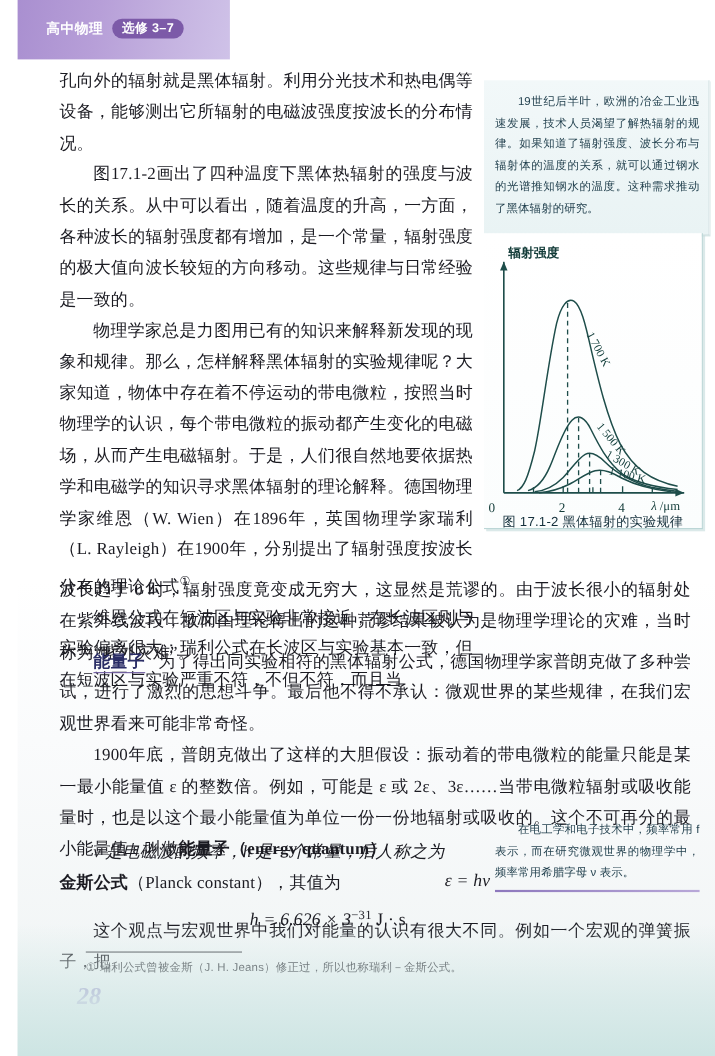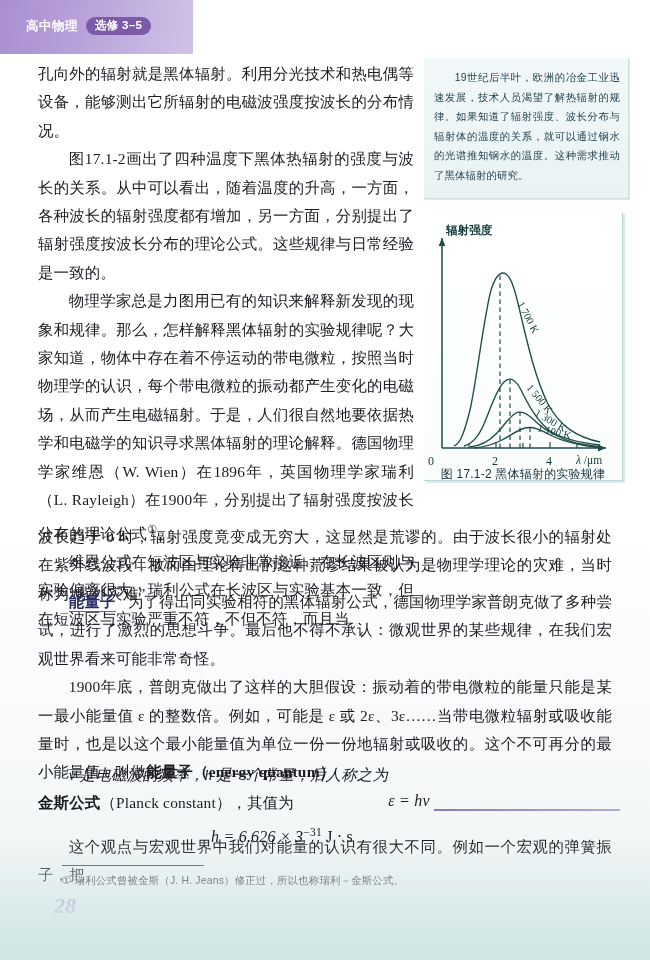--- a/index.html
+++ b/index.html
@@ -9,20 +9,21 @@
     font-family:"Liberation Serif","DejaVu Serif",serif;
     color:#1b1b22;
     overflow:hidden;
     position:relative;
   }
   
   .page{
     position:absolute;inset:0;
     background:
       linear-gradient(180deg,#ffffff 0%,#ffffff 55%,#fafbfc 70%,#eef3f3 100%);
+    margin-left: 16px;
   }
   .page::after{
     content:"";position:absolute;left:0;right:0;bottom:0;height:120px;
     background:linear-gradient(180deg,rgba(226,238,238,0) 0%,rgba(214,233,232,.85) 60%,rgba(203,228,226,.95) 100%);
     pointer-events:none;
   }
 
   
   .header-band{
     position:absolute;left:0;top:0;width:193px;height:54px;
@@ -117,27 +118,27 @@
   sup{font-size:.72em;vertical-align:super;}
 </style>
 </head>
 <body>
 
 <div class="page">
 
   <div class="header-band">
     <div class="hdr-inner">
       <span class="hdr-title">高中物理</span>
-      <span class="hdr-pill">选修 3–5</span>
+      <span class="hdr-pill">选修 3–7</span>
     </div>
   </div>
 
   <div class="col-main" style="top:60px;">
     <p>孔向外的辐射就是黑体辐射。利用分光技术和热电偶等设备，能够测出它所辐射的电磁波强度按波长的分布情况。</p>
-    <p class="ind">图17.1-2画出了四种温度下黑体热辐射的强度与波长的关系。从中可以看出，随着温度的升高，一方面，各种波长的辐射强度都有增加，另一方面，分别提出了辐射强度按波长分布的理论公式。这些规律与日常经验是一致的。</p>
+    <p class="ind">图17.1-2画出了四种温度下黑体热辐射的强度与波长的关系。从中可以看出，随着温度的升高，一方面，各种波长的辐射强度都有增加，是一个常量，辐射强度的极大值向波长较短的方向移动。这些规律与日常经验是一致的。</p>
     <p class="ind"><span>物理学家总是力图用已有的知识来解释新发现的现象和规律。那么，怎样解释黑体辐射的实验规律呢？大家知道，物体中存在着不停运动的带电微粒，按照当时物理学的认识，每个带电微粒的振动都产生变化的电磁场，从而产生电磁辐射。于是，人们很自然地要依据热学和电磁学的知识寻求黑体辐射的理论解释。德国物理学家维恩（W. Wien）在1896年，英国物理学家瑞利（L. Rayleigh）在1900年，分别提出了辐射强度按波长分布的理论公式</span><sup>①</sup><span>。</span></p>
     <p class="ind">维恩公式在短波区与实验非常接近，在长波区则与实验偏离很大；瑞利公式在长波区与实验基本一致，但在短波区与实验严重不符，不但不符，而且当</p>
   </div>
 
   <div class="col-wide" style="top:523px;">
     <p>波长趋于 0 时，辐射强度竟变成无穷大，这显然是荒谬的。由于波长很小的辐射处在紫外线波段，故而由理论得出的这种荒谬结果被认为是物理学理论的灾难，当时称为“紫外灾难”。</p>
   </div>
 
   <div class="col-wide" style="top:588px;">
     <p class="ind"><span class="term">能量子</span>&nbsp;&nbsp;&nbsp;<span>为了得出同实验相符的黑体辐射公式，德国物理学家普朗克做了多种尝试，进行了激烈的思想斗争。最后他不得不承认：微观世界的某些规律，在我们宏观世界看来可能非常奇怪。</span></p>
@@ -148,21 +149,21 @@
   <div class="col-main" style="top:761px;width:392px;">
     <p class="ind"><span class="latin" style="font-style:italic">ν 是电磁波的频率，h 是一个常量，后人称之为</span></p>
     <p><span class="bold">金斯公式</span><span>（Planck constant），其值为</span></p>
     <p class="formula" style="padding-left:96px;font-style:normal;"><span style="font-style:italic">h = 6.626 × 3</span><sup>−31</sup>&nbsp;<span>J · s</span></p>
   </div>
 
   <div class="col-wide" style="top:833px;">
     <p class="ind">这个观点与宏观世界中我们对能量的认识有很大不同。例如一个宏观的弹簧振子，把</p>
   </div>
 
-  <div class="sidenote boxed" style="left:424px;top:58px;width:186px;padding:10px 8px 12px 10px;">
+  <div class="sidenote boxed" style="left:424px;top:73px;width:186px;padding:10px 8px 12px 10px;">
     <span class="ind" style="display:block;text-indent:2em;">19世纪后半叶，欧洲的冶金工业迅速发展，技术人员渴望了解热辐射的规律。如果知道了辐射强度、波长分布与辐射体的温度的关系，就可以通过钢水的光谱推知钢水的温度。这种需求推动了黑体辐射的研究。</span>
   </div>
 
   <div class="figure-box">
     <svg width="198" height="268" viewBox="0 0 198 268">
 
       <g stroke="#1e4d4a" stroke-width="1.5" fill="none">
         <line x1="18" y1="236" x2="182" y2="236"></line>
         <line x1="18" y1="236" x2="18" y2="26"></line>
       </g>
@@ -204,20 +205,23 @@
 
       <text x="93" y="92" transform="rotate(62 93 92)" font-family="Liberation Serif, DejaVu Serif, serif" font-size="10.6" fill="#17423f">1 700 K</text>
       <text x="102" y="176" transform="rotate(50 102 176)" font-family="Liberation Serif, DejaVu Serif, serif" font-size="10.6" fill="#17423f">1 500 K</text>
       <text x="110" y="203" transform="rotate(30 110 203)" font-family="Liberation Serif, DejaVu Serif, serif" font-size="10.6" fill="#17423f">1 300 K</text>
       <text x="113" y="219" transform="rotate(14 113 219)" font-family="Liberation Serif, DejaVu Serif, serif" font-size="10.6" fill="#17423f">1 100 K</text>
     </svg>
   </div>
 
   <div class="fig-caption">图 17.1-2  黑体辐射的实验规律</div>
 
+  <div class="sidenote" style="left:434px;top:745px;width:186px;">
+    <span class="ind" style="display:block;text-indent:2em;">在电工学和电子技术中，频率常用 f 表示，而在研究微观世界的物理学中，频率常用希腊字母 ν 表示。</span>
+  </div>
   <div class="sn-rule" style="left:434px;top:809px;width:186px;"></div>
 
   <div class="fn-rule"></div>
   <div class="footnote">① 瑞利公式曾被金斯（J. H. Jeans）修正过，所以也称瑞利－金斯公式。</div>
 
   <div class="folio">28</div>
 
 </div>
 
 </body></html>

